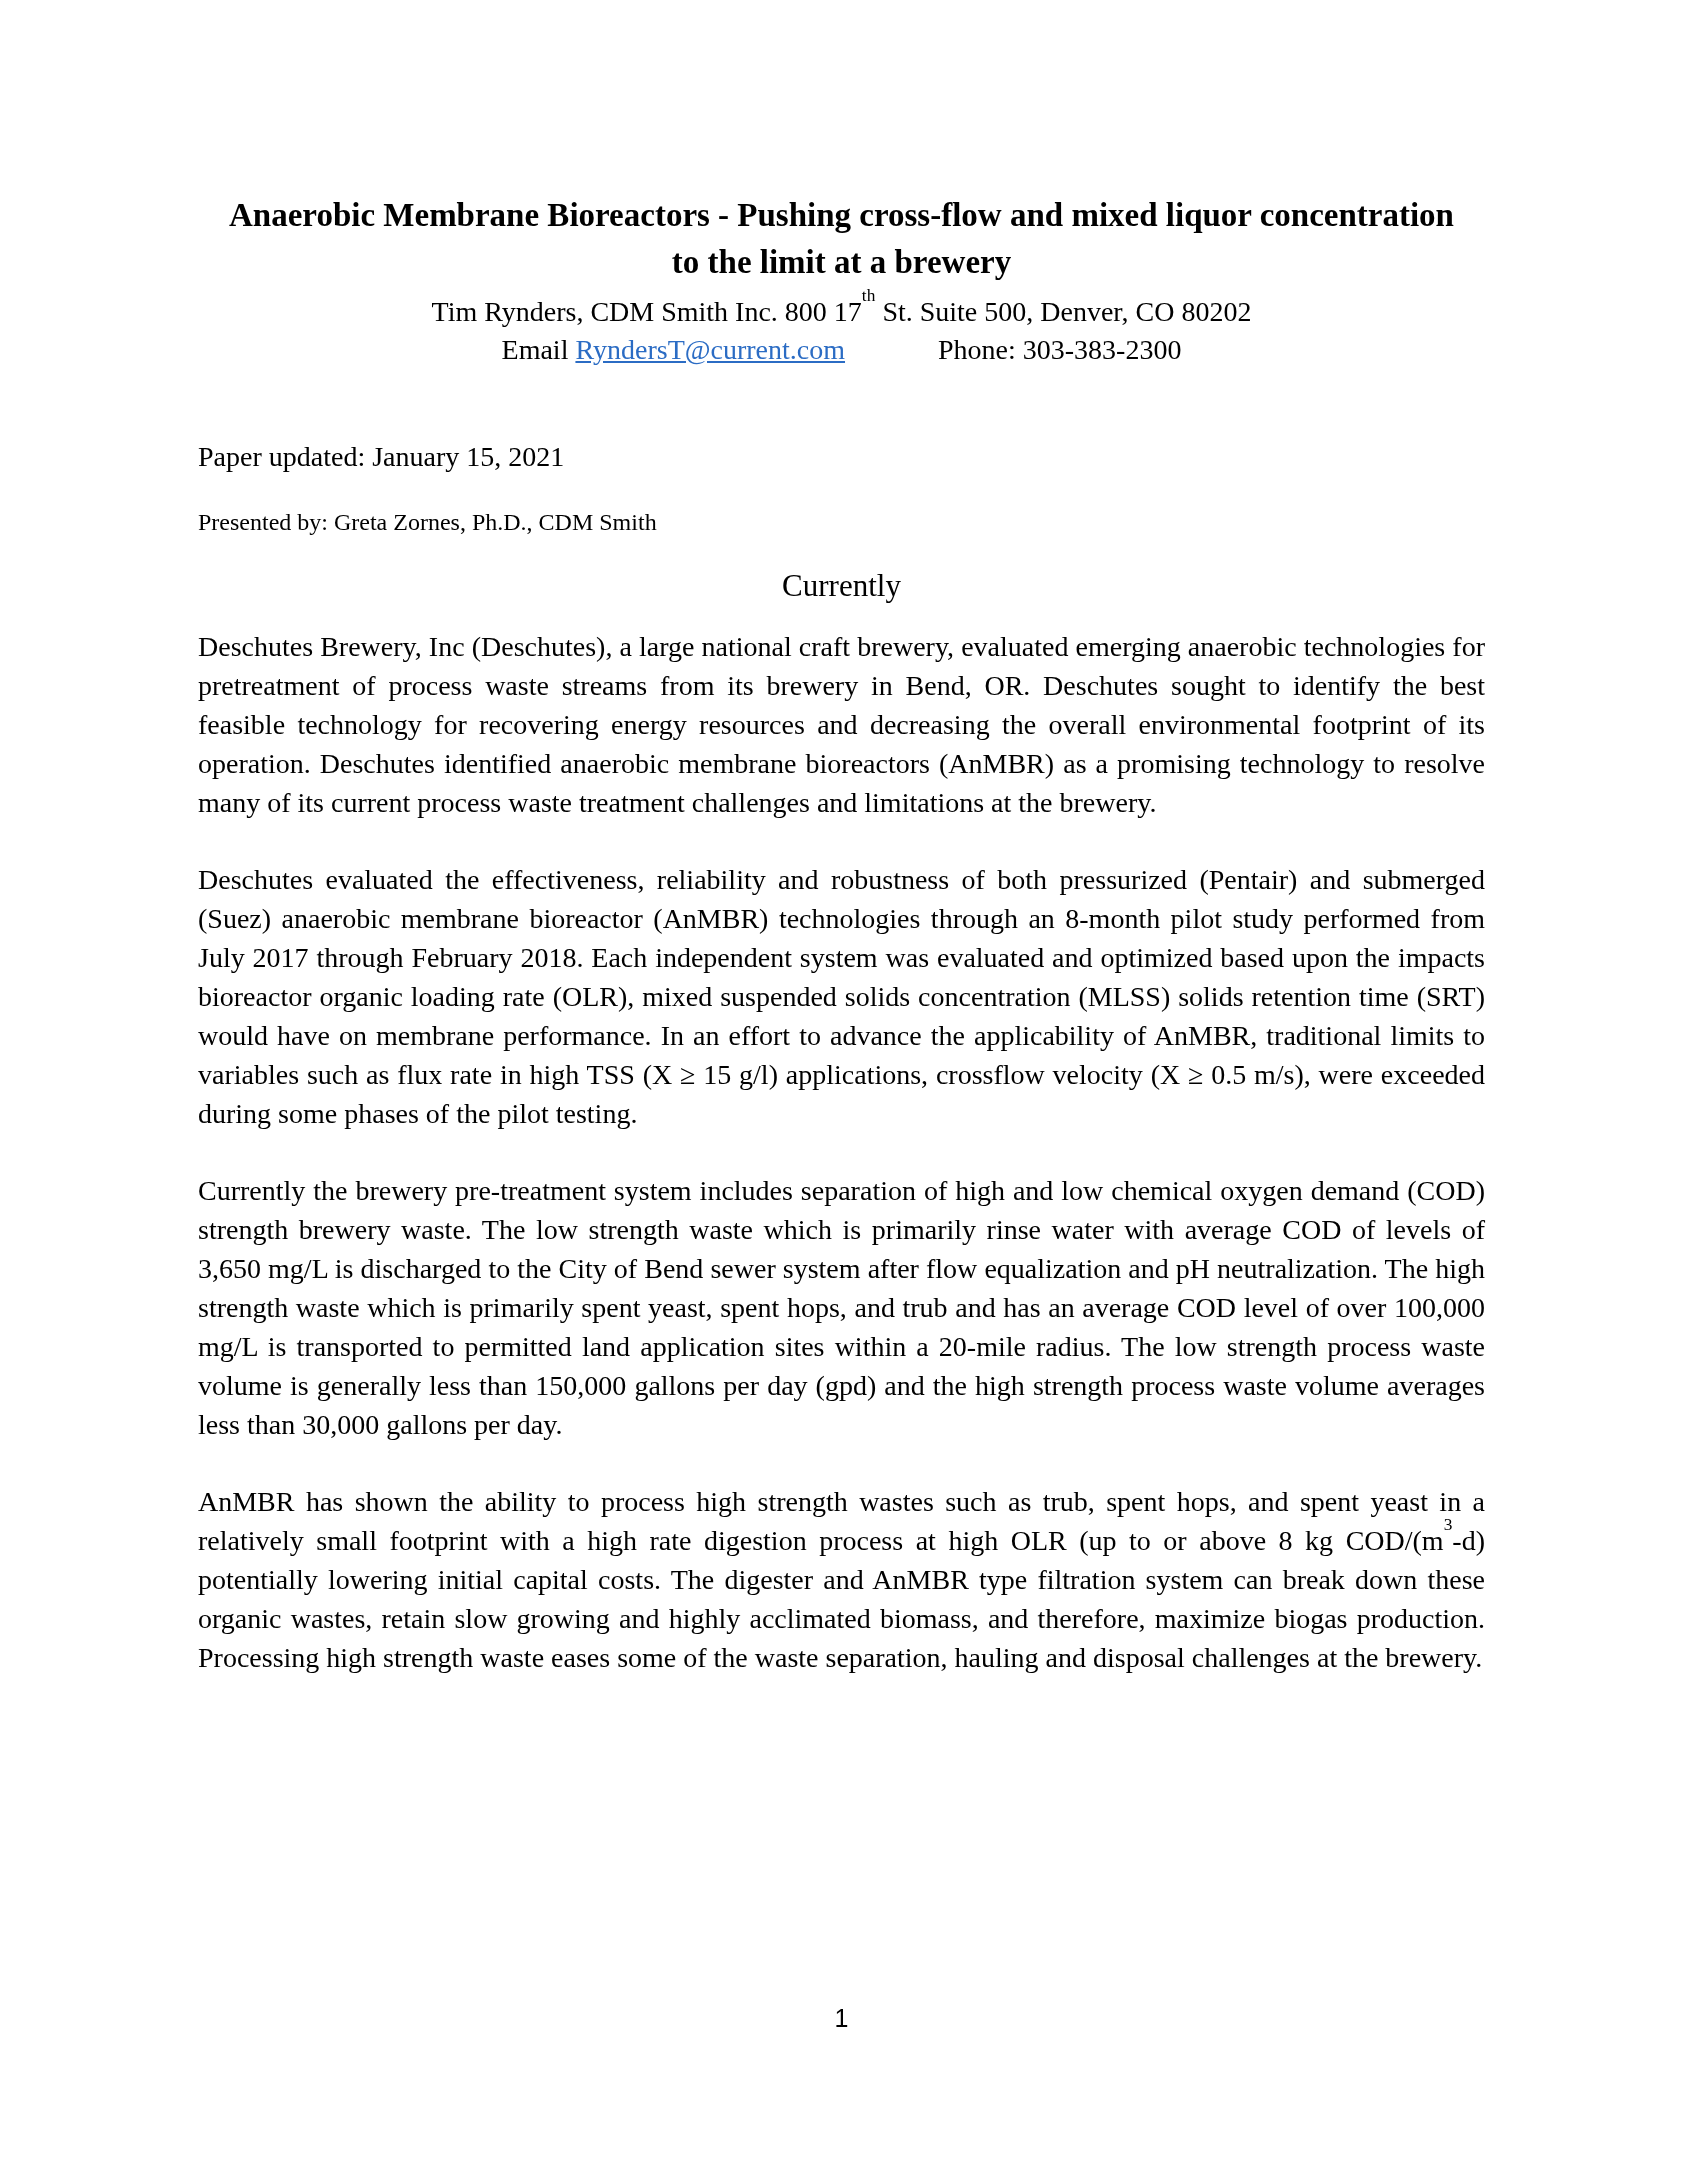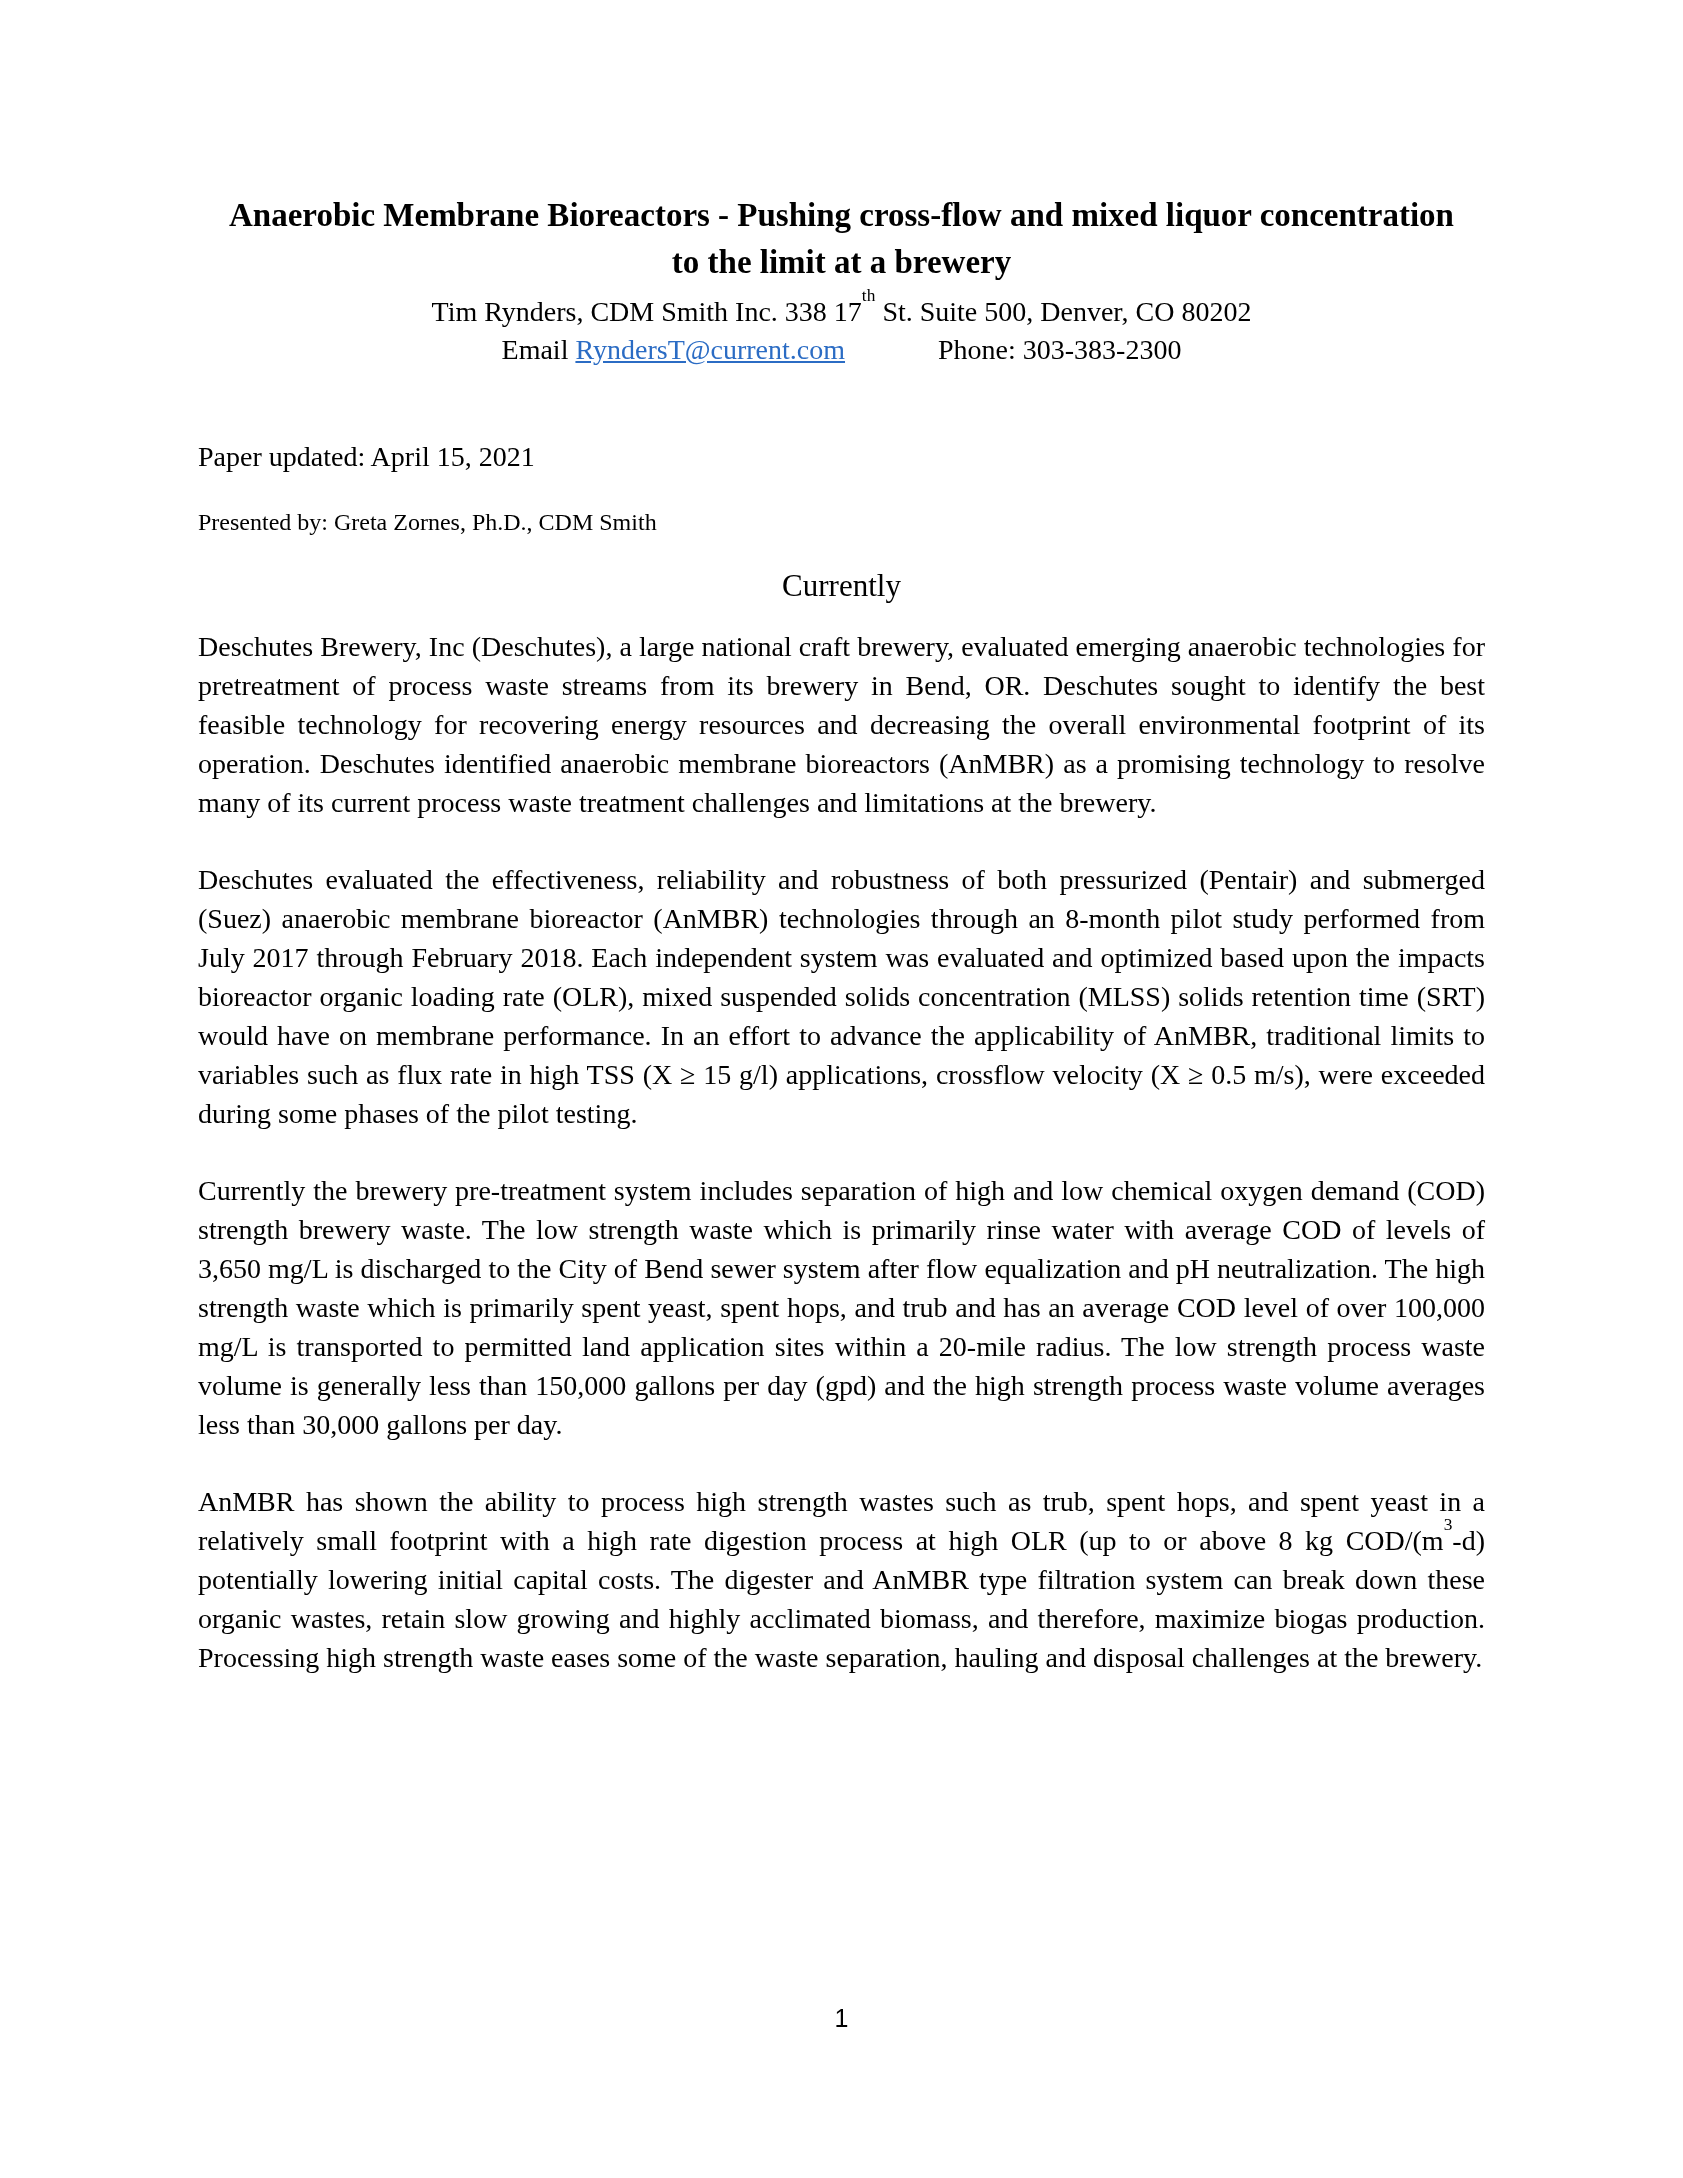--- a/index.html
+++ b/index.html
@@ -90,28 +90,28 @@
 </style>
 </head>
 <body>
 
 <div class="page">
   <div class="content">
 
     <div class="paper-title">Anaerobic Membrane Bioreactors - Pushing cross-flow and mixed liquor concentration to the limit at a brewery</div>
 
     <div class="byline">
-      <span>Tim Rynders, CDM Smith Inc. 338 17</span><sup class="sup">th</sup><span> St. Suite 500, Denver, CO 80202</span>
+      <span>Tim Rynders, CDM Smith Inc. 800 17</span><sup class="sup">th</sup><span> St. Suite 500, Denver, CO 80202</span>
     </div>
 
     <div class="contact-line">
       <span>Email </span><a class="email-link">RyndersT@current.com</a><span class="phone">Phone: 303-383-2300</span>
     </div>
 
-    <div class="meta-updated">Paper updated: April 15, 2021</div>
+    <div class="meta-updated">Paper updated: January 15, 2021</div>
 
     <div class="meta-presented">Presented by: Greta Zornes, Ph.D., CDM Smith</div>
 
     <div class="abstract-heading">Currently</div>
 
     <p class="body-para">Deschutes Brewery, Inc (Deschutes), a large national craft brewery, evaluated emerging anaerobic technologies for pretreatment of process waste streams from its brewery in Bend, OR. Deschutes sought to identify the best feasible technology for recovering energy resources and decreasing the overall environmental footprint of its operation. Deschutes identified anaerobic membrane bioreactors (AnMBR) as a promising technology to resolve many of its current process waste treatment challenges and limitations at the brewery.</p>
 
     <p class="body-para">Deschutes evaluated the effectiveness, reliability and robustness of both pressurized (Pentair) and submerged (Suez) anaerobic membrane bioreactor (AnMBR) technologies through an 8-month pilot study performed from July 2017 through February 2018. Each independent system was evaluated and optimized based upon the impacts bioreactor organic loading rate (OLR), mixed suspended solids concentration (MLSS) solids retention time (SRT) would have on membrane performance. In an effort to advance the applicability of AnMBR, traditional limits to variables such as flux rate in high TSS (X ≥ 15 g/l) applications, crossflow velocity (X ≥ 0.5 m/s), were exceeded during some phases of the pilot testing.</p>
 
     <p class="body-para">Currently the brewery pre-treatment system includes separation of high and low chemical oxygen demand (COD) strength brewery waste. The low strength waste which is primarily rinse water with average COD of levels of 3,650 mg/L is discharged to the City of Bend sewer system after flow equalization and pH neutralization. The high strength waste which is primarily spent yeast, spent hops, and trub and has an average COD level of over 100,000 mg/L is transported to permitted land application sites within a 20-mile radius. The low strength process waste volume is generally less than 150,000 gallons per day (gpd) and the high strength process waste volume averages less than 30,000 gallons per day.</p>

